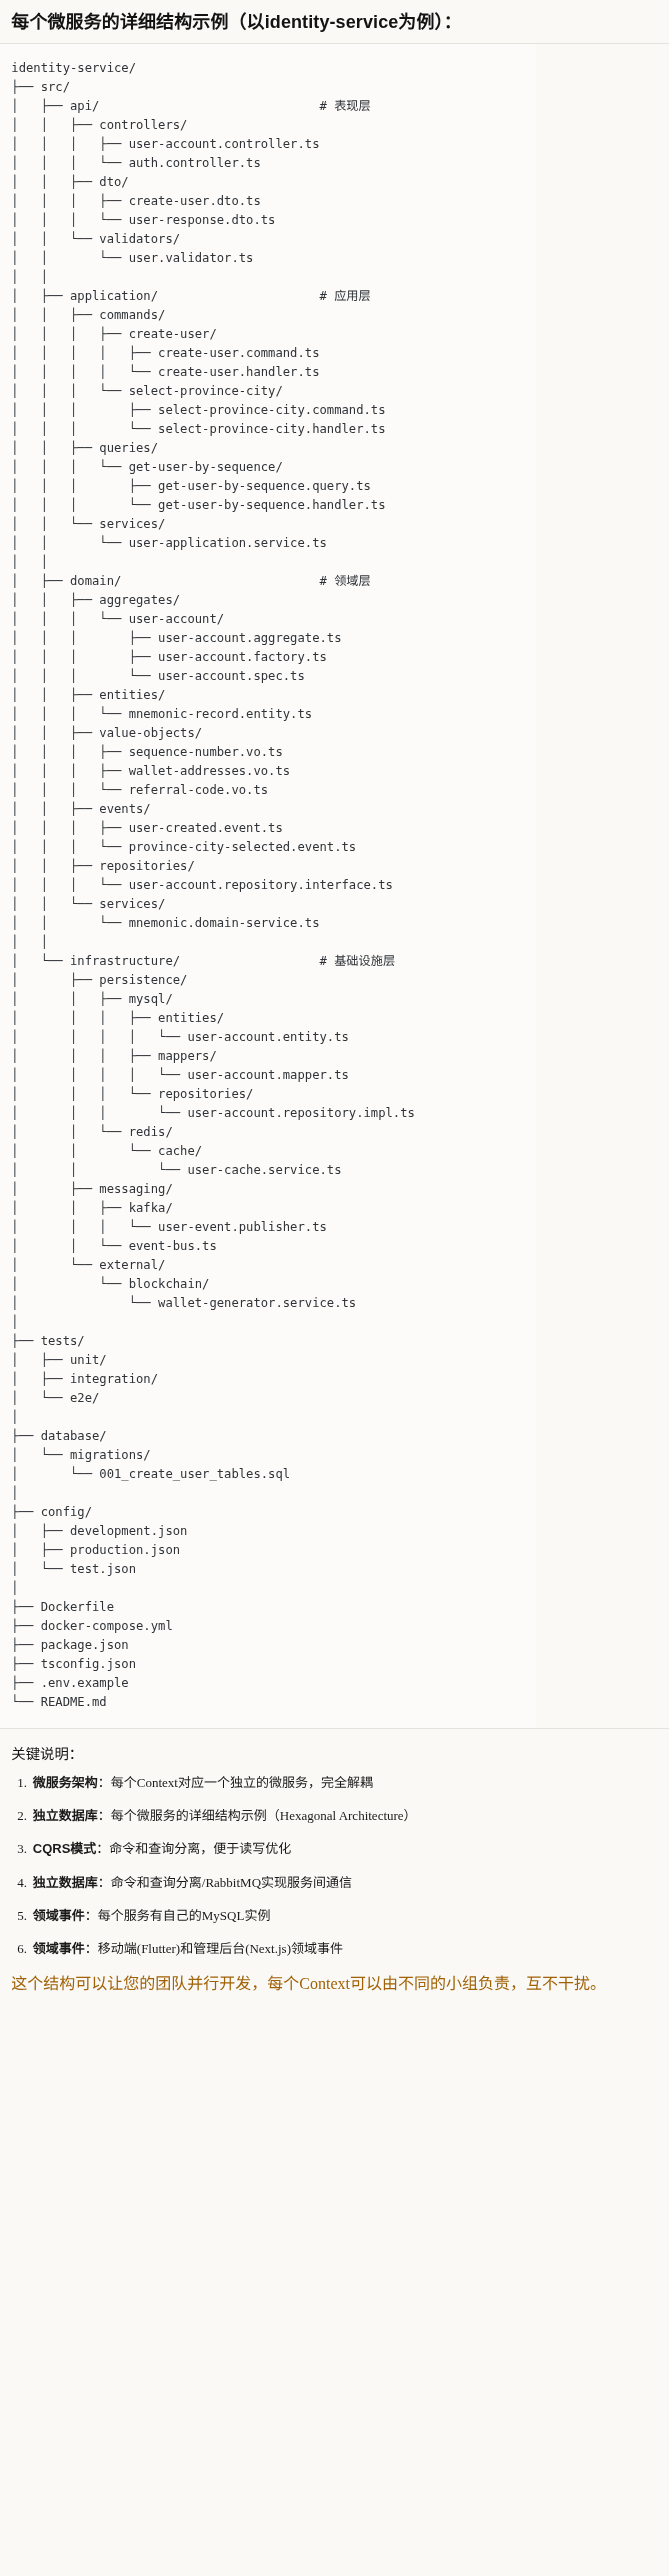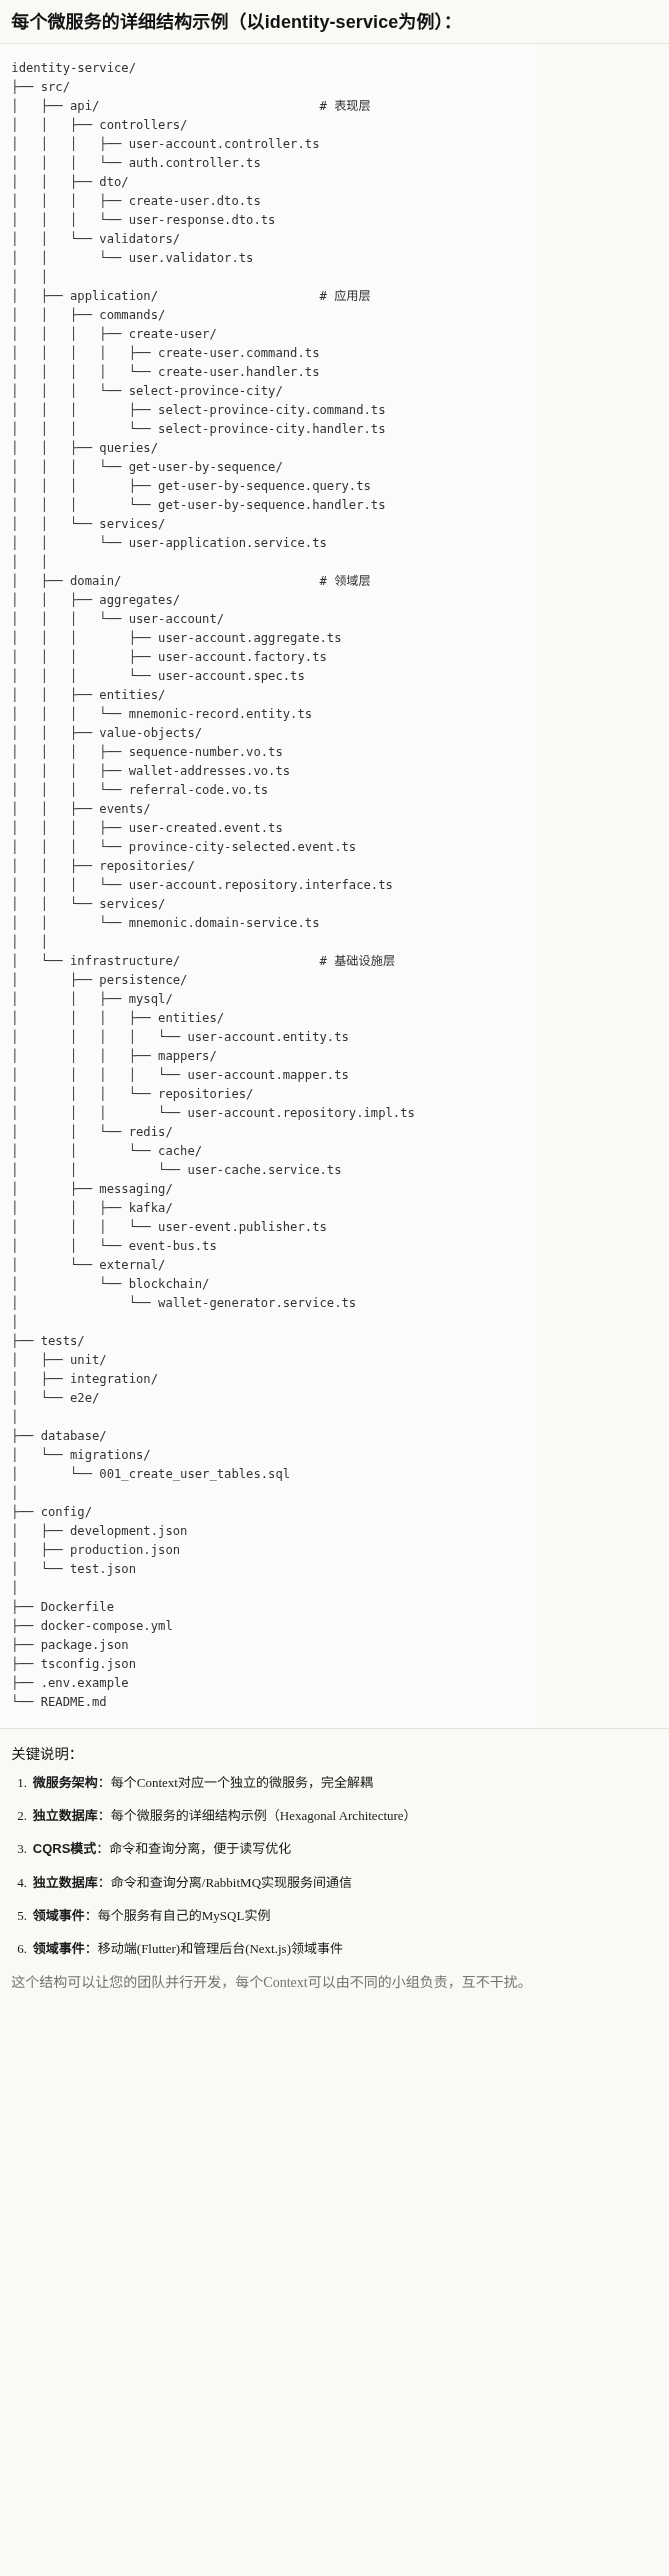--- a/index.html
+++ b/index.html
@@ -89,24 +89,24 @@
     padding-left: 2.5px;
   }
   ol.notes-list li strong {
     font-family: "Liberation Sans", "DejaVu Sans", sans-serif;
     font-weight: bold;
   }
   .note-text {
     font-family: "Liberation Serif", "DejaVu Serif", serif;
   }
   .closing-para {
-    font-size: 14px;
+    font-size: 16px;
     line-height: 1.55;
     margin: 7.5px 0 0 0;
-    color: #737373;
+    color: #a16207;
     font-family: "Liberation Serif", "DejaVu Serif", serif;
   }
 </style>
 </head>
 <body>
 
 <div class="page">
 
   <h2 class="doc-heading">每个微服务的详细结构示例（以identity-service为例）：</h2>
 

